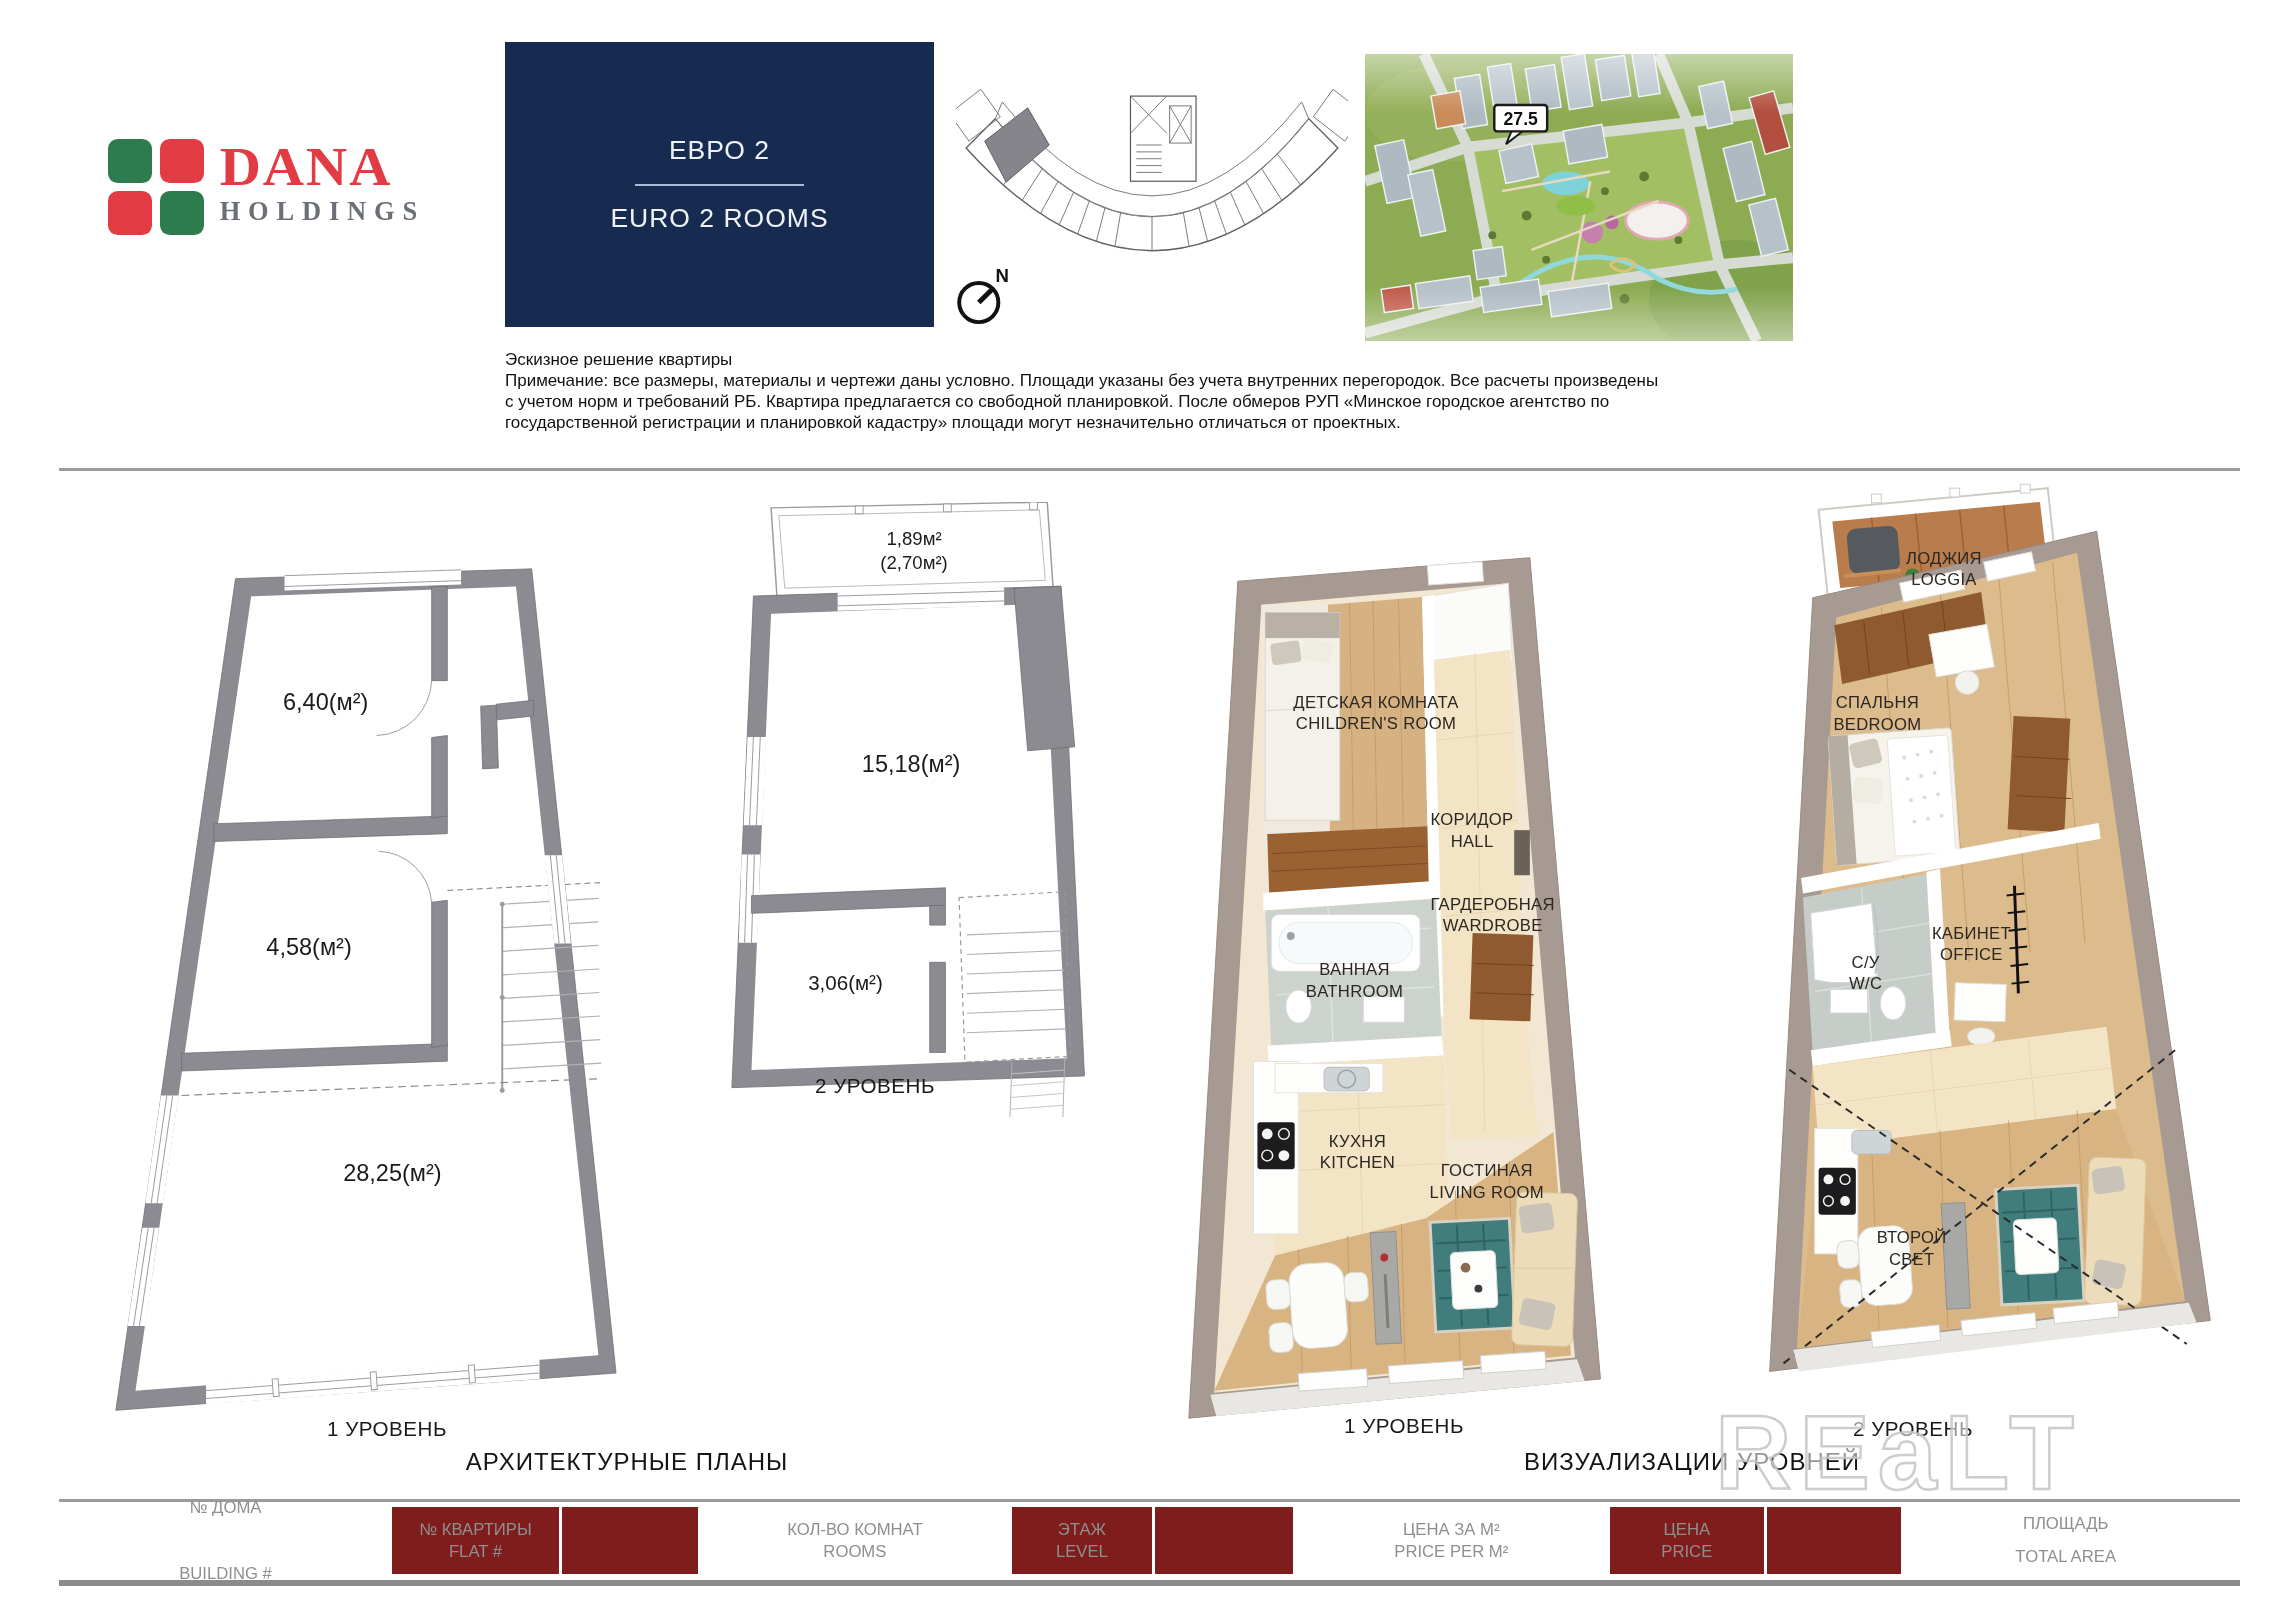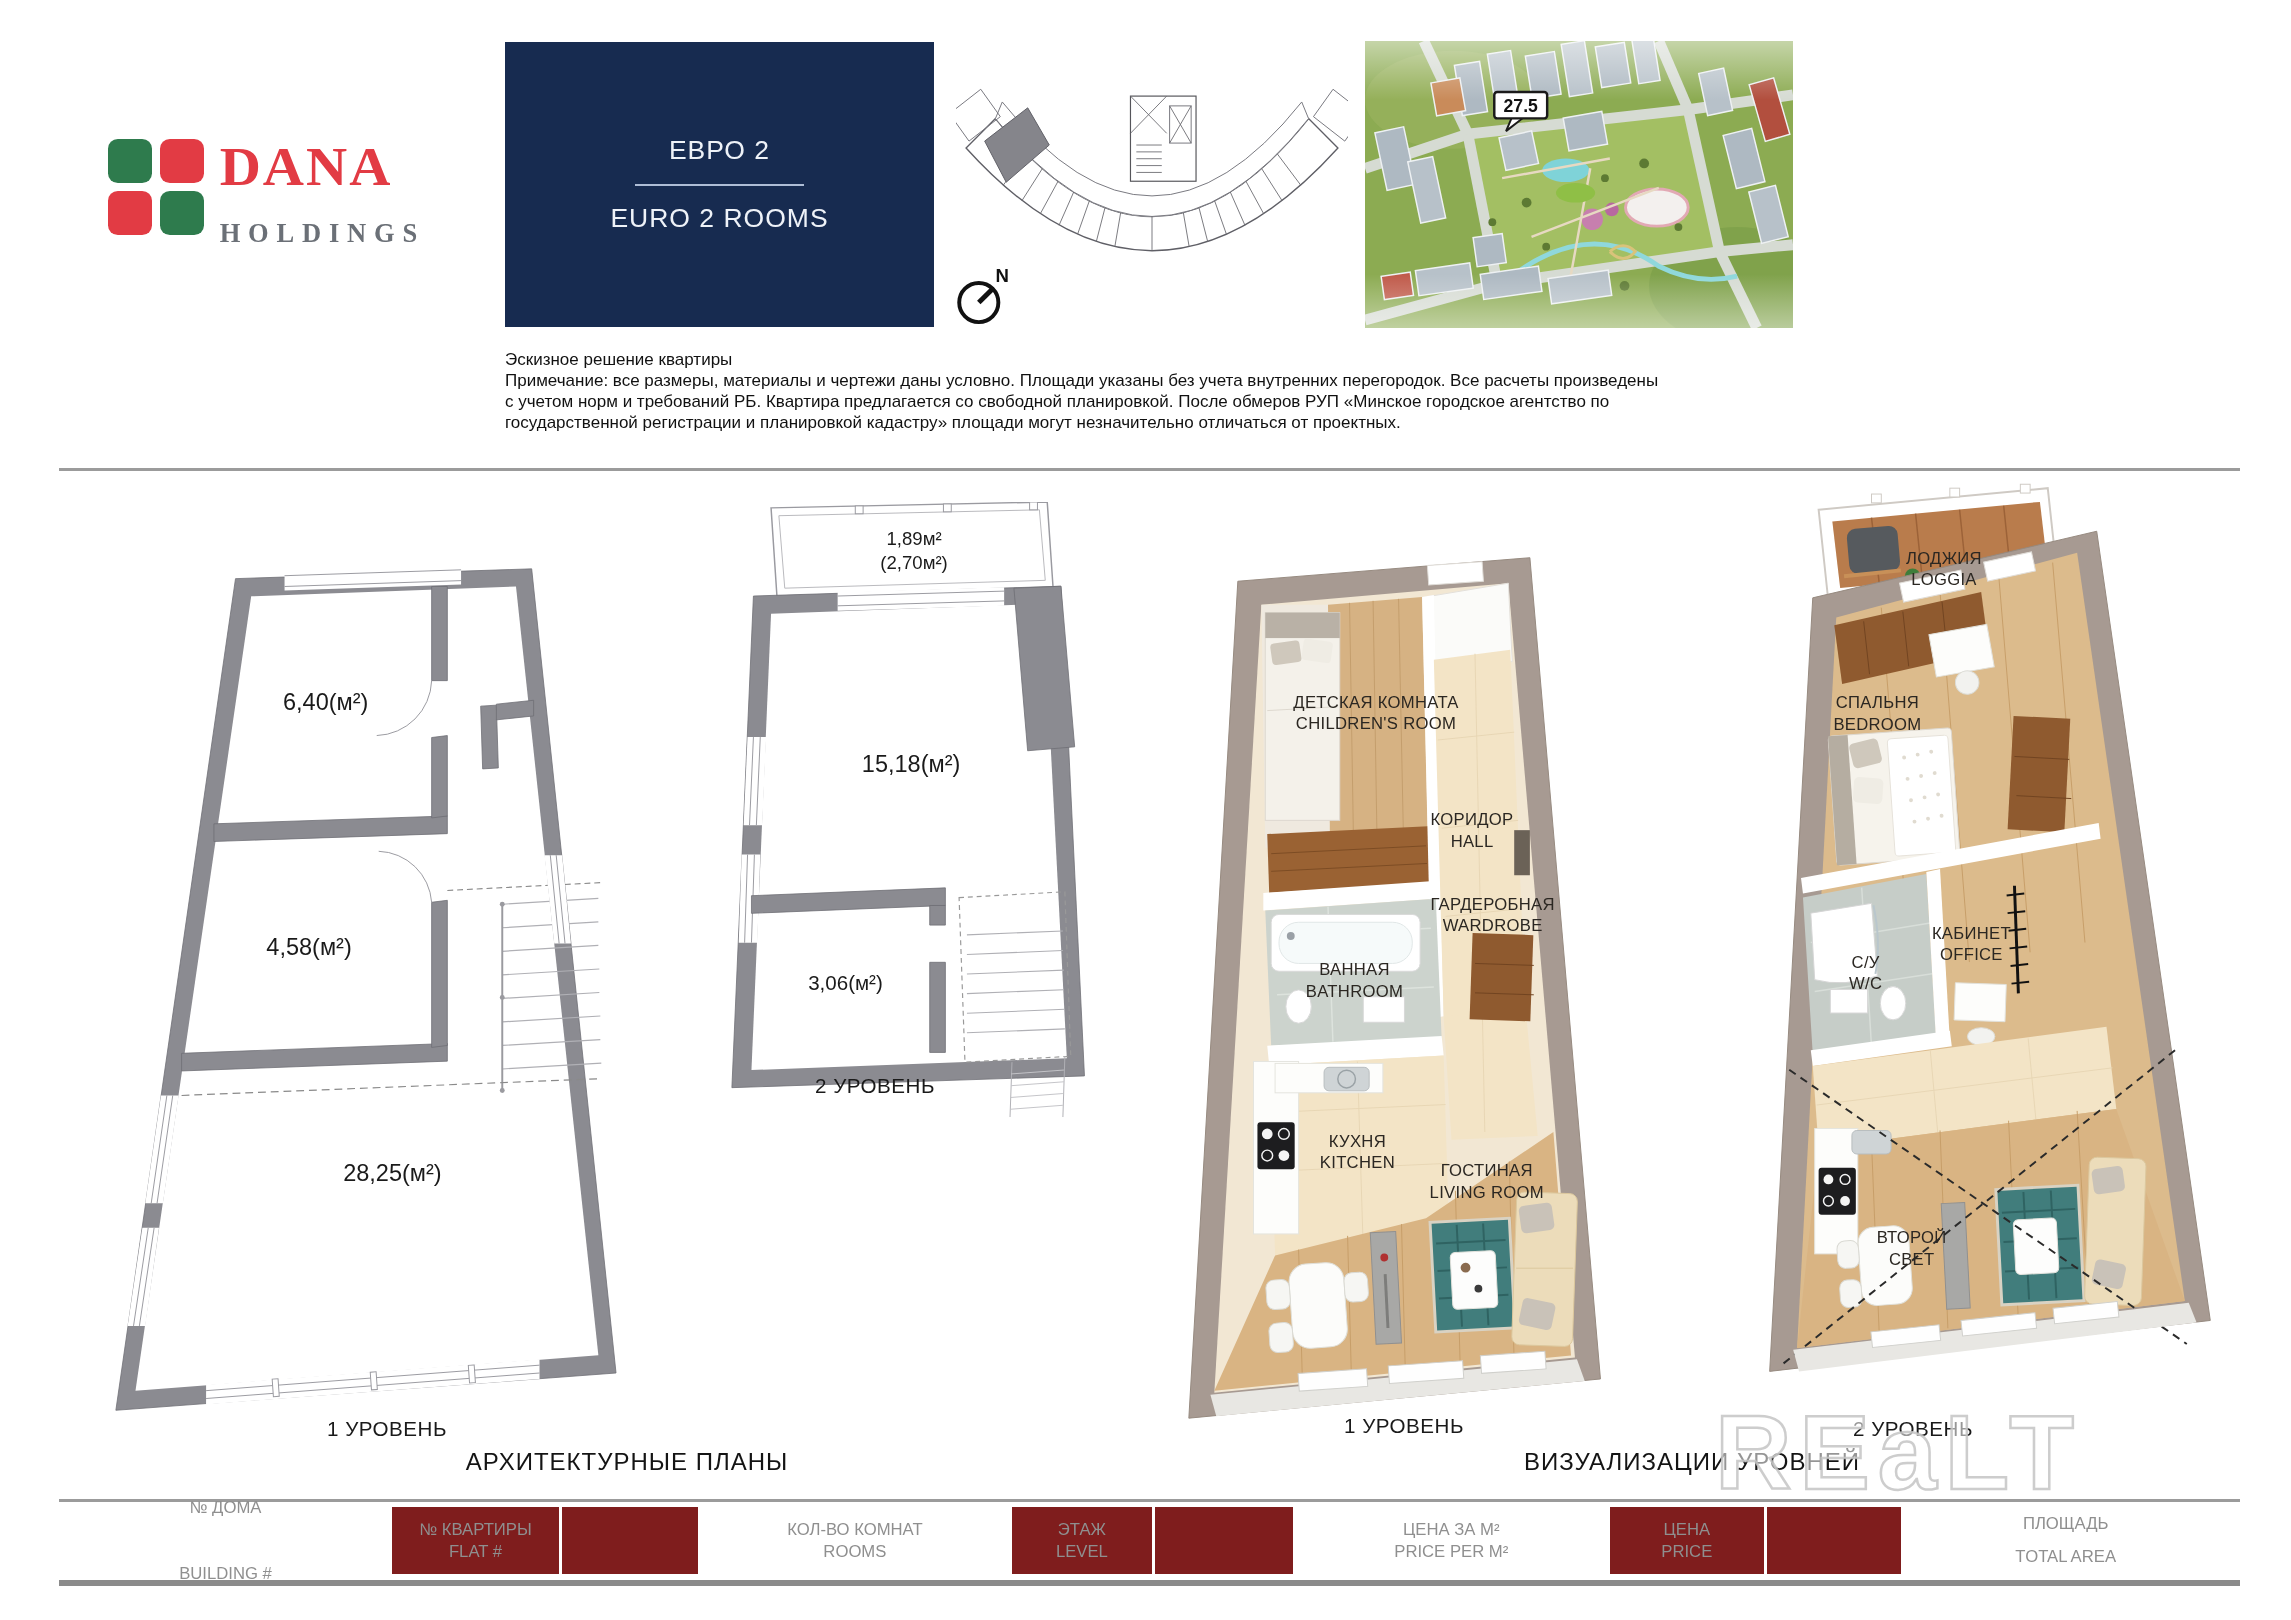--- a/index.html
+++ b/index.html
@@ -9,28 +9,28 @@
   svg{display:block;}
   svg text{font-family:"Liberation Sans","DejaVu Sans",sans-serif;}
 
   
   .dana-logo{left:108px;top:137px;width:382px;height:102px;display:flex;align-items:flex-start;}
   .dana-squares{width:96px;height:96px;display:grid;grid-template-columns:44px 44px;grid-template-rows:44px 44px;gap:7.8px;margin-top:2px;}
   .dana-squares span{border-radius:9.8px;display:block;}
   .sq-g{background:#2e7b4d;} .sq-r{background:#e23b44;}
   .dana-text{margin-left:15.7px;display:flex;flex-direction:column;font-family:Liberation Serif, serif;}
   .dana-name{font-size:57px;font-weight:700;letter-spacing:2px;color:#e23b44;line-height:59px;transform:scaleY(.95);}
-  .dana-sub{font-size:26.5px;font-weight:700;letter-spacing:7.8px;color:#6b7077;margin-top:22px;}
+  .dana-sub{font-size:26.5px;font-weight:700;letter-spacing:7.8px;color:#6b7077;margin-top:0;}
 
   .title-box{left:505px;top:42px;width:429px;height:285px;background:#172b50;display:flex;flex-direction:column;align-items:center;justify-content:center;}
   .title-ru,.title-en{color:#eef2f8;font-size:26.5px;letter-spacing:1px;}
   .title-divider{width:169px;height:2px;background:#aebdd6;margin:17.6px 0;}
 
   .siteplan{left:956px;top:55px;width:392px;height:274px;}
-  .aerial{left:1365px;top:41px;width:428px;height:287px;}
+  .aerial{left:1365px;top:54px;width:428px;height:287px;}
   .mw-brand{left:1826px;top:61px;width:372px;display:flex;flex-direction:column;align-items:center;}
   .mw-name{font-size:33px;font-weight:700;letter-spacing:8.8px;color:#1b2f5e;margin-top:9.8px;white-space:nowrap;}
 
   .disclaimer{left:505px;top:349px;width:1313px;font-size:17px;line-height:21px;color:#111;}
   .sep-top{left:59px;top:468px;width:2181px;height:2.9px;background:#9b9b9b;}
 
   
   .caption{font-size:20.6px;color:#1a1a1a;text-align:center;letter-spacing:0.5px;}
   .section-title{font-size:24px;color:#141414;text-align:center;letter-spacing:1px;white-space:nowrap;}
 

